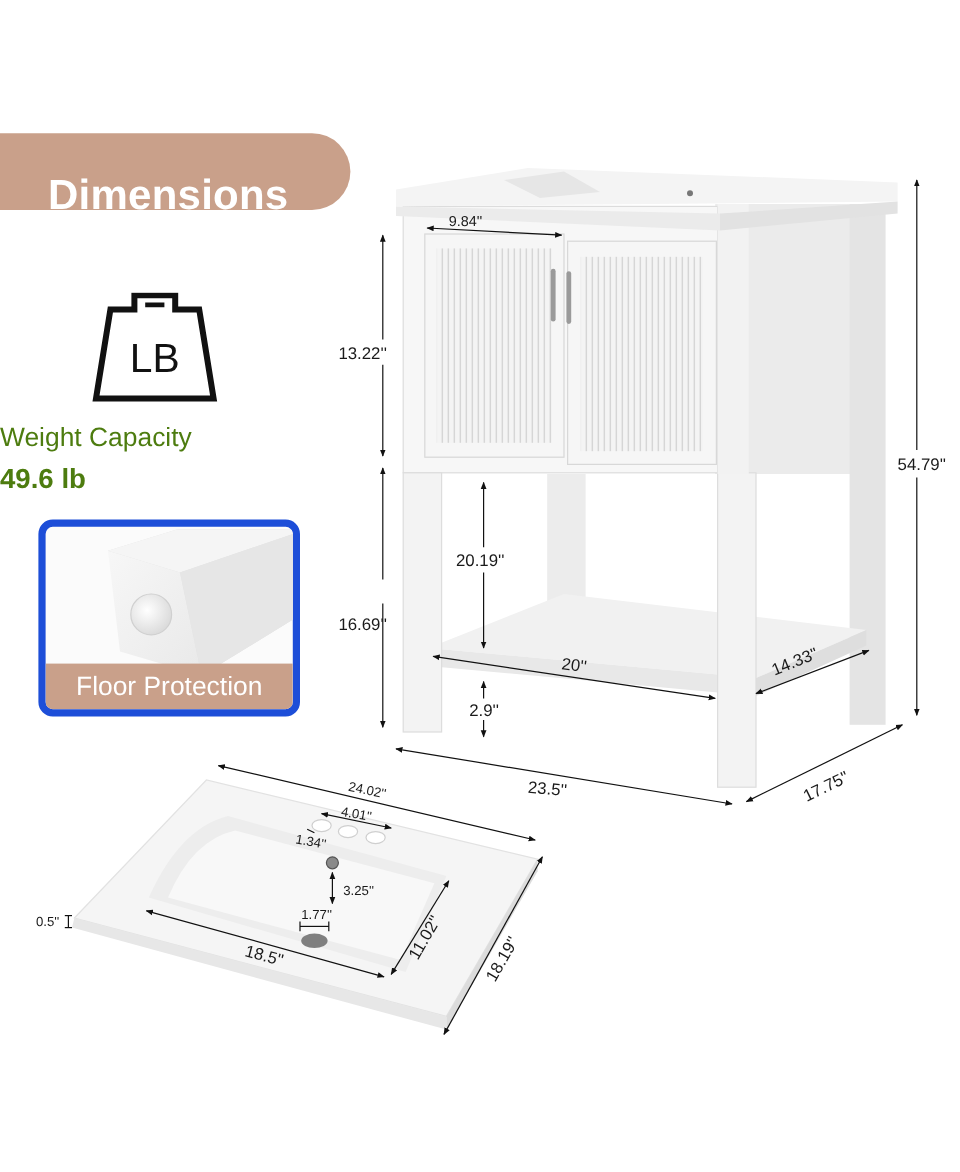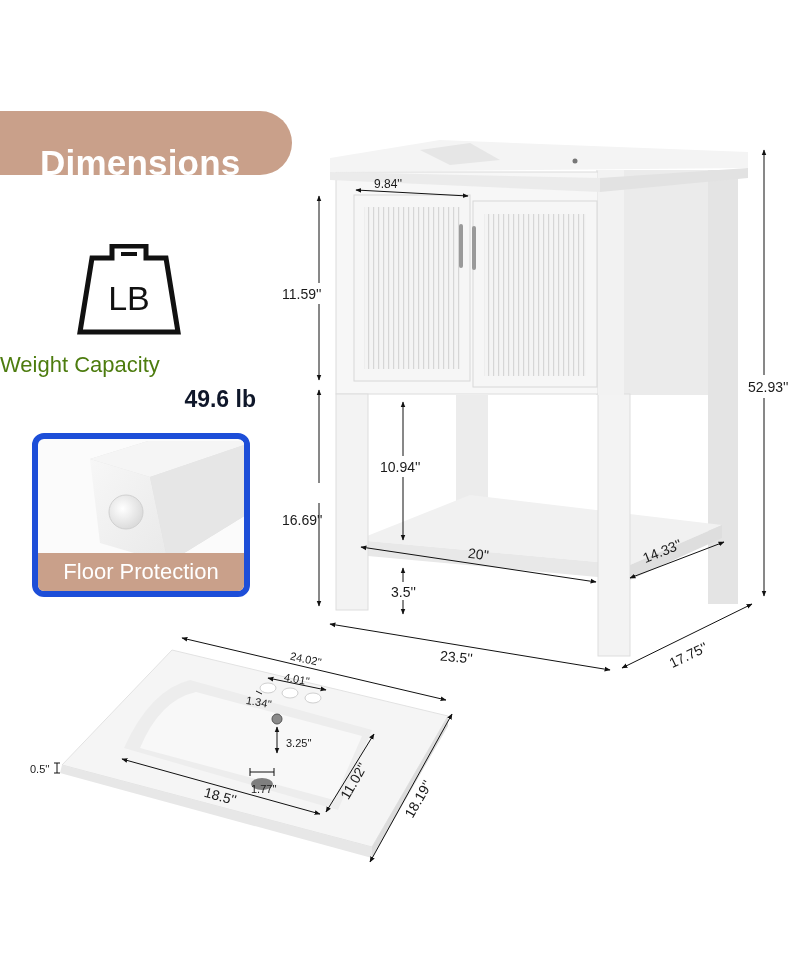--- a/index.html
+++ b/index.html
@@ -8,21 +8,21 @@
 
     .title-pill {
       position: absolute; left: 0; top: 111px; width: 292px; height: 64px;
       background: #c9a08a; border-radius: 0 32px 32px 0;
       display: flex; align-items: center; padding-left: 40px;
     }
     .title-pill span { color: #ffffff; font-size: 35px; font-weight: bold; letter-spacing: 0.2px; margin-top: 40px; }
 
     .weight-icon { position: absolute; left: 74px; top: 244px; width: 110px; height: 92px; }
     .weight-label { position: absolute; left: 0; width: 256px; top: 352px; font-size: 22px; color: #4d7c0f; }
-    .weight-value { position: absolute; left: 0; width: 256px; top: 386px; text-align: right; font-size: 23px; font-weight: bold; color: #0f172a; }
+    .weight-value { position: absolute; left: 0; width: 256px; top: 386px; text-align: left; font-size: 23px; font-weight: bold; color: #4d7c0f; }
 
     .floor-card {
       position: absolute; left: 32px; top: 433px; width: 218px; height: 164px;
       border: 6px solid #1d4ed8; border-radius: 12px; overflow: hidden; background: #fbfbfb; padding-left: 36px;
     }
     .floor-card .foot { position: absolute; left: 0; top: 0; width: 218px; height: 125px; }
     .floor-card .banner {
       position: absolute; left: 0; bottom: 0; width: 100%; height: 38px;
       background: #c9a08a; display: flex; align-items: center; justify-content: center;
     }
@@ -161,31 +161,31 @@
     <line x1="122" y1="759" x2="320" y2="814" marker-start="url(#ar)" marker-end="url(#ar)"></line>
     <line x1="326" y1="812" x2="374" y2="734" marker-start="url(#ar)" marker-end="url(#ar)"></line>
     <line x1="370" y1="862" x2="452" y2="714" marker-start="url(#ar)" marker-end="url(#ar)"></line>
     <line x1="57" y1="763" x2="57" y2="773"></line>
     <line x1="54" y1="763" x2="60" y2="763"></line>
     <line x1="54" y1="773" x2="60" y2="773"></line>
   </g>
 </svg>
 
 <div class="dim" style="left:374px; top:178px; font-size:12px;">9.84''</div>
-<div class="dim" style="left:282px; top:287px;">11.59''</div>
+<div class="dim" style="left:282px; top:287px;">13.22''</div>
 <div class="dim" style="left:282px; top:513px;">16.69''</div>
-<div class="dim" style="left:380px; top:460px;">10.94''</div>
+<div class="dim" style="left:380px; top:460px;">20.19''</div>
 <div class="dim" style="left:468px; top:547px; transform:rotate(7deg);">20''</div>
-<div class="dim" style="left:391px; top:585px;">3.5''</div>
+<div class="dim" style="left:391px; top:585px;">2.9''</div>
 <div class="dim" style="left:642px; top:544px; transform:rotate(-22deg);">14.33''</div>
-<div class="dim" style="left:748px; top:380px;">52.93''</div>
+<div class="dim" style="left:748px; top:380px;">54.79''</div>
 <div class="dim" style="left:440px; top:650px; transform:rotate(5deg);">23.5''</div>
 <div class="dim" style="left:668px; top:648px; transform:rotate(-26deg);">17.75''</div>
 
 <div class="dim sm" style="left:290px; top:654px; transform:rotate(12deg);">24.02''</div>
 <div class="dim sm" style="left:284px; top:674px; transform:rotate(10deg);">4.01''</div>
 <div class="dim sm" style="left:246px; top:697px; transform:rotate(10deg);">1.34''</div>
 <div class="dim sm" style="left:286px; top:738px;text-align:right;">3.25''</div>
-<div class="dim sm" style="left:251px; top:784px;">1.77''</div>
+<div class="dim sm" style="left:251px; top:758px;">1.77''</div>
 <div class="dim" style="left:204px; top:789px; transform:rotate(15deg);">18.5''</div>
 <div class="dim" style="left:334px; top:774px; transform:rotate(-60deg);">11.02''</div>
 <div class="dim" style="left:398px; top:792px; transform:rotate(-60deg);">18.19''</div>
 <div class="dim sm" style="left:30px; top:764px;">0.5''</div>
 
 </body></html>

